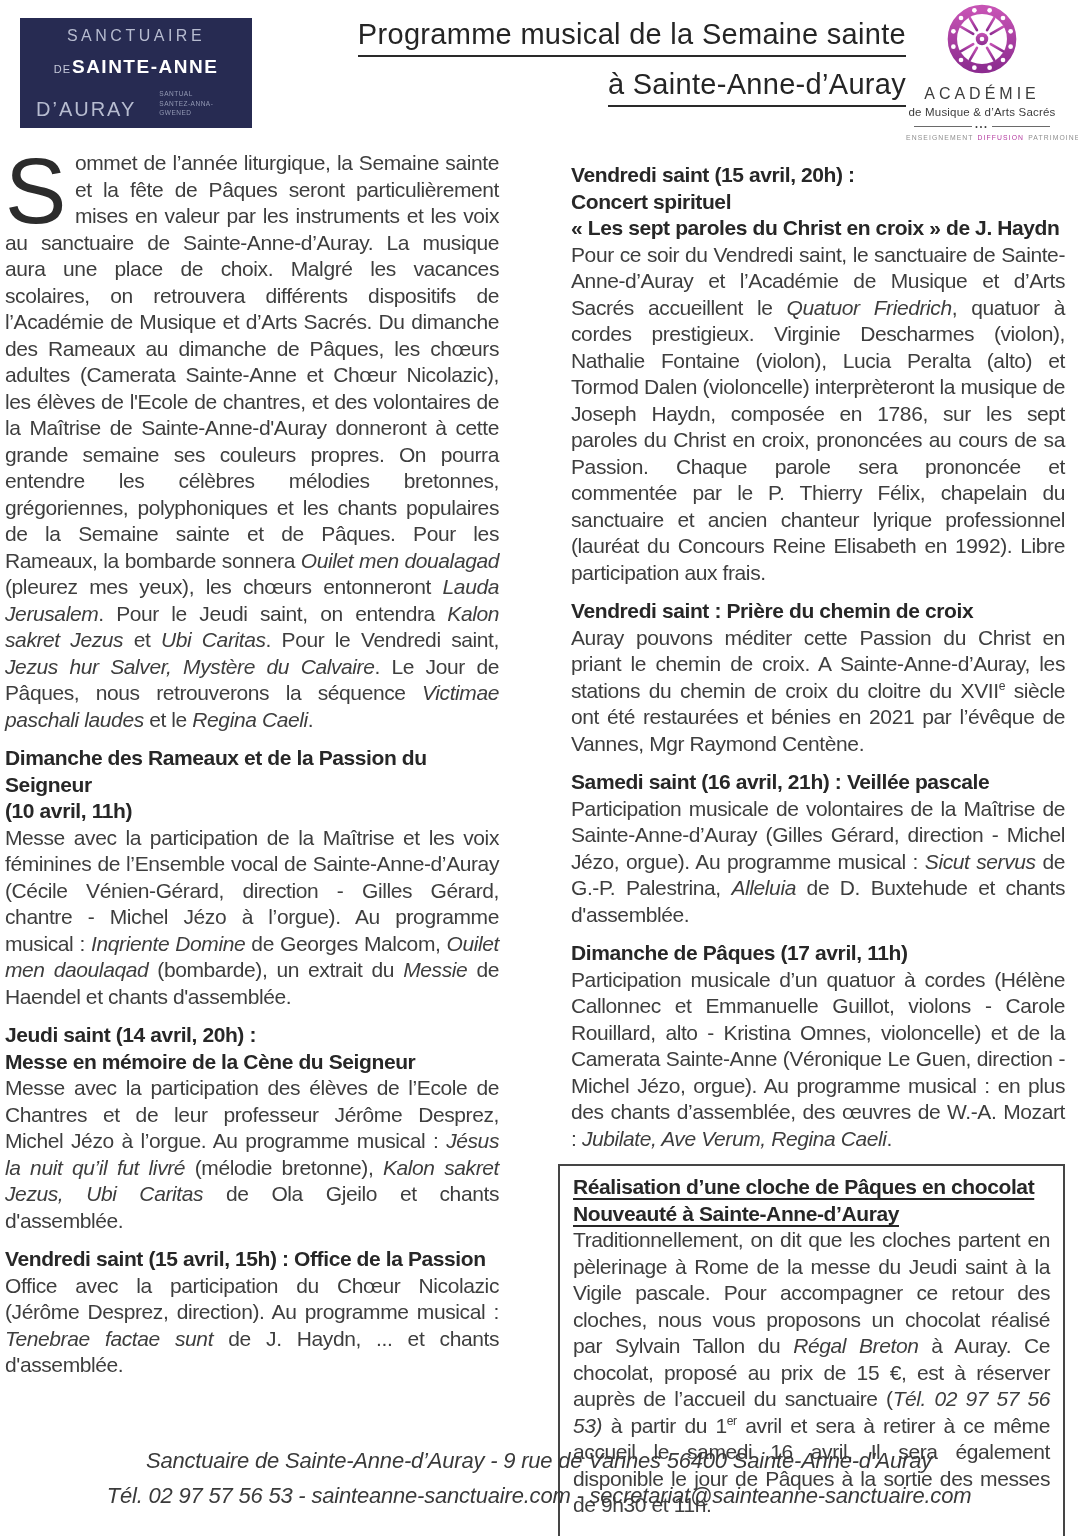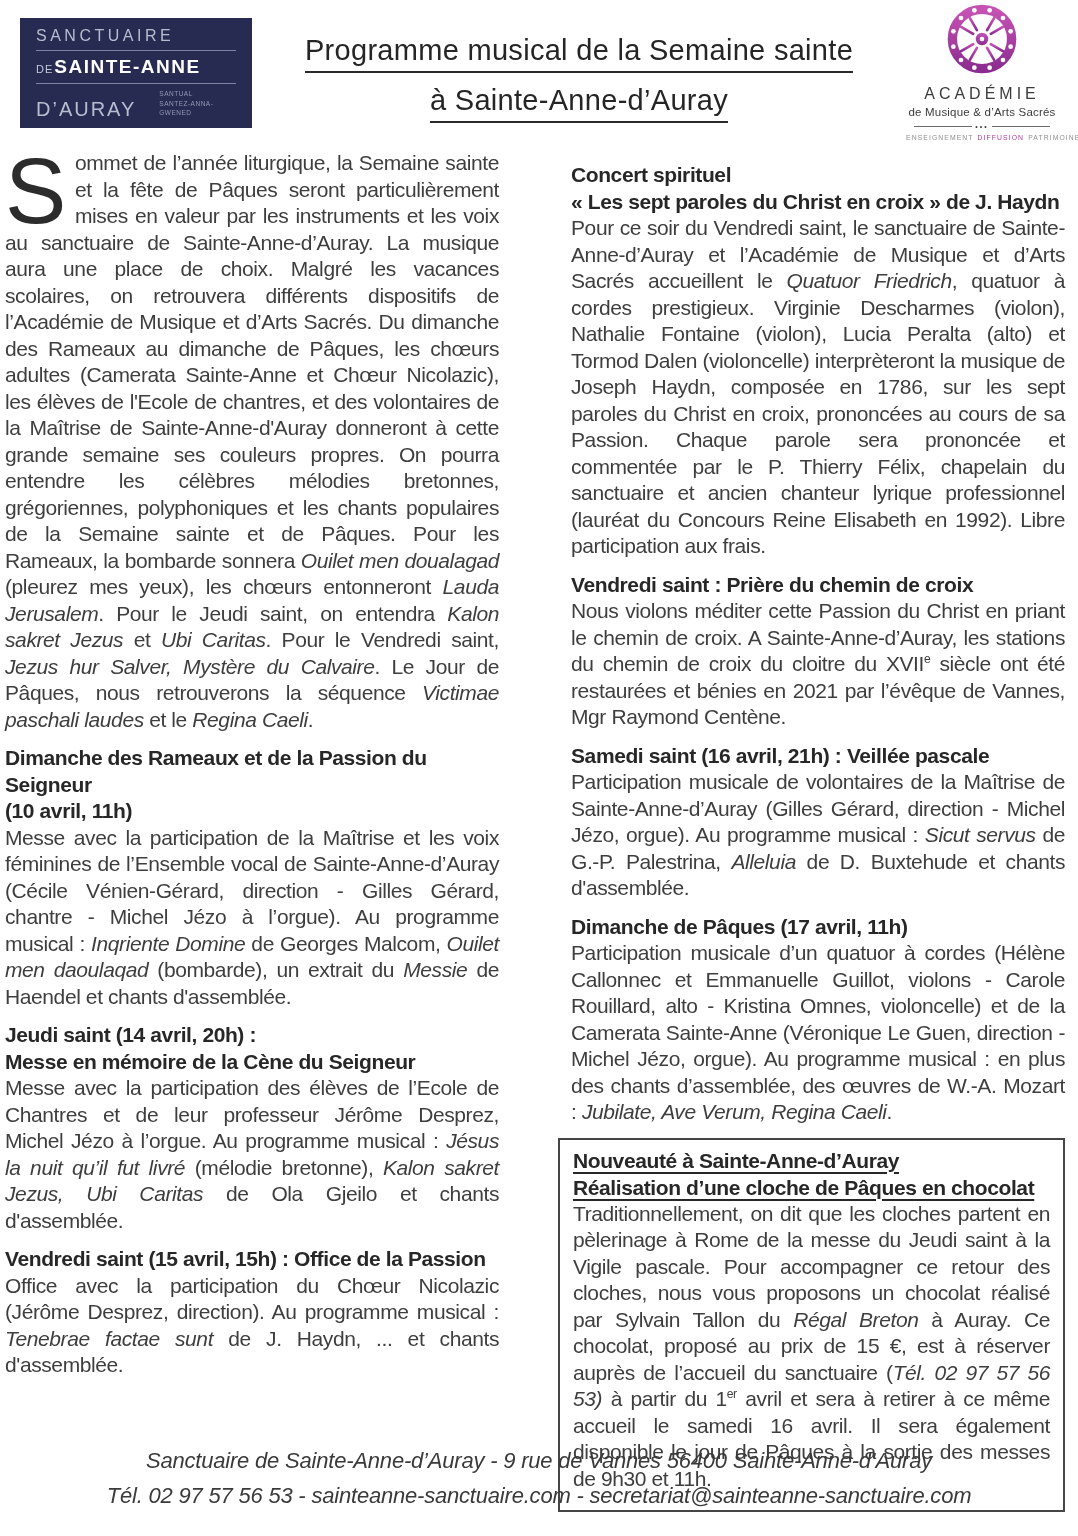--- a/index.html
+++ b/index.html
@@ -2,31 +2,31 @@
 <html><head>
 <meta charset="utf-8">
 <style>
   html,body { margin:0; padding:0; background:#ffffff; }
   body { width:1078px; height:1536px; font-family:"Liberation Sans", sans-serif; color:#3e3e3e; position:relative; overflow:hidden; }
 
   
   .header { display:flex; align-items:flex-start; height:148px; padding:0 20px; box-sizing:border-box; }
 
   .logo-sanctuaire { width:232px; height:110px; margin-top:18px; background:#272b52; box-sizing:border-box;
-                     padding:12px 16px 10px; display:flex; flex-direction:column; justify-content:center; flex:none; }
+                     padding:12px 16px 10px; display:flex; flex-direction:column; justify-content:center; flex:none;align-items:center; }
   .ls-top  { color:#b7bcd0; font-size:16px; letter-spacing:3.5px; font-weight:300; }
   .ls-rule { border-top:1px solid #7d84a4; margin:5px 0; }
   .ls-mid  { color:#ffffff; display:flex; align-items:baseline; gap:1px; }
   .ls-de   { font-size:11px; color:#c6cada; letter-spacing:1px; }
   .ls-name { font-size:19px; font-weight:700; letter-spacing:1.5px; }
   .ls-bot  { display:flex; align-items:flex-end; gap:23px; }
   .ls-city { font-size:20px; color:#b7bcd0; letter-spacing:2px; font-weight:300; }
   .ls-sub  { font-size:6.5px; color:#9399b4; line-height:1.45; letter-spacing:0.5px; padding-bottom:3px; }
 
-  .title-wrap { flex:1; text-align:center; padding-top:34px; }
+  .title-wrap { flex:1; text-align:right; padding-top:18px; }
   .title-line { margin-bottom:17px; }
   .title-line span { font-size:29px; color:#252525; letter-spacing:0.3px;
                      border-bottom:2px solid #2a2a2a; padding-bottom:5px; }
 
   .logo-academie { width:152px; flex:none; text-align:center; padding-top:0; }
   .acad-name { font-size:16px; letter-spacing:4px; color:#3b3b3b; margin-top:3px; }
   .acad-sub  { font-size:11.5px; color:#3b3b3b; margin-top:3px; letter-spacing:0.2px; }
   .acad-sep  { display:flex; align-items:center; margin:5px 8px 4px; color:#5a5a5a; }
   .acad-sep::before, .acad-sep::after { content:""; flex:1; border-top:1px solid #6a6a6a; }
   .acad-dots { font-size:7px; letter-spacing:2px; padding:0 3px; color:#3b3b3b; }
@@ -143,39 +143,40 @@
         <div class="h-line">Messe en mémoire de la Cène du Seigneur</div>
       </h2>
       <p class="para"><span>Messe avec la participation des élèves de l’Ecole de Chantres et de leur professeur Jérôme Desprez, Michel Jézo à l’orgue. Au programme musical : </span><span class="it">Jésus la nuit qu’il fut livré</span><span> (mélodie bretonne), </span><span class="it">Kalon sakret Jezus, Ubi Caritas</span><span> de Ola Gjeilo et chants d'assemblée.</span></p>
       <h2 class="section-h">
         <div class="h-line">Vendredi saint (15 avril, 15h) : Office de la Passion</div>
       </h2>
       <p class="para"><span>Office avec la participation du Chœur Nicolazic (Jérôme Desprez, direction). Au programme musical : </span><span class="it">Tenebrae factae sunt</span><span> de J. Haydn, ... et chants d'assemblée.</span></p>
     </div>
   <div class="col">
       <h2 class="section-h">
+        <div class="h-line">Vendredi saint (15 avril, 20h) :</div>
         <div class="h-line">Concert spirituel</div>
         <div class="h-line">« Les sept paroles du Christ en croix » de J. Haydn</div>
       </h2>
       <p class="para"><span>Pour ce soir du Vendredi saint, le sanctuaire de Sainte-Anne-d’Auray et l’Académie de Musique et d’Arts Sacrés accueillent le </span><span class="it">Quatuor Friedrich</span><span>, quatuor à cordes prestigieux. Virginie Descharmes (violon), Nathalie Fontaine (violon), Lucia Peralta (alto) et Tormod Dalen (violoncelle) interprèteront la musique de Joseph Haydn, composée en 1786, sur les sept paroles du Christ en croix, prononcées au cours de sa Passion. Chaque parole sera prononcée et commentée par le P. Thierry Félix, chapelain du sanctuaire et ancien chanteur lyrique professionnel (lauréat du Concours Reine Elisabeth en 1992). Libre participation aux frais.</span></p>
       <h2 class="section-h">
         <div class="h-line">Vendredi saint : Prière du chemin de croix</div>
       </h2>
-      <p class="para"><span>Nous violons méditer cette Passion du Christ en priant le chemin de croix. A Sainte-Anne-d’Auray, les stations du chemin de croix du cloitre du XVII</span><sup>e</sup><span> siècle ont été restaurées et bénies en 2021 par l’évêque de Vannes, Mgr Raymond Centène.</span></p>
+      <p class="para"><span>Auray pouvons méditer cette Passion du Christ en priant le chemin de croix. A Sainte-Anne-d’Auray, les stations du chemin de croix du cloitre du XVII</span><sup>e</sup><span> siècle ont été restaurées et bénies en 2021 par l’évêque de Vannes, Mgr Raymond Centène.</span></p>
       <h2 class="section-h">
         <div class="h-line">Samedi saint (16 avril, 21h) : Veillée pascale</div>
       </h2>
       <p class="para"><span>Participation musicale de volontaires de la Maîtrise de Sainte-Anne-d’Auray (Gilles Gérard, direction - Michel Jézo, orgue). Au programme musical : </span><span class="it">Sicut servus</span><span> de G.-P. Palestrina, </span><span class="it">Alleluia</span><span> de D. Buxtehude et chants d'assemblée.</span></p>
       <h2 class="section-h">
         <div class="h-line">Dimanche de Pâques (17 avril, 11h)</div>
       </h2>
       <p class="para"><span>Participation musicale d’un quatuor à cordes (Hélène Callonnec et Emmanuelle Guillot, violons - Carole Rouillard, alto - Kristina Omnes, violoncelle) et de la Camerata Sainte-Anne (Véronique Le Guen, direction - Michel Jézo, orgue). Au programme musical : en plus des chants d’assemblée, des œuvres de W.-A. Mozart : </span><span class="it">Jubilate, Ave Verum, Regina Caeli</span><span>.</span></p>
       <div class="notice-box">
+        <h2 class="box-h">Réalisation d’une cloche de Pâques en chocolat</h2>
         <h2 class="box-h">Nouveauté à Sainte-Anne-d’Auray</h2>
-        <h2 class="box-h">Réalisation d’une cloche de Pâques en chocolat</h2>
         <p class="para"><span>Traditionnellement, on dit que les cloches partent en pèlerinage à Rome de la messe du Jeudi saint à la Vigile pascale. Pour accompagner ce retour des cloches, nous vous proposons un chocolat réalisé par Sylvain Tallon du </span><span class="it">Régal Breton</span><span> à Auray. Ce chocolat, proposé au prix de 15 €, est à réserver auprès de l’accueil du sanctuaire (</span><span class="it">Tél. 02 97 57 56 53)</span><span> à partir du 1</span><sup>er</sup><span> avril et sera à retirer à ce même accueil le samedi 16 avril. Il sera également disponible le jour de Pâques à la sortie des messes de 9h30 et 11h.</span></p>
       </div>
     </div>
 </div>
 
 <div class="footer">
   <div>Sanctuaire de Sainte-Anne-d’Auray - 9 rue de Vannes 56400 Sainte-Anne-d’Auray</div>
   <div>Tél. 02 97 57 56 53 - sainteanne-sanctuaire.com - secretariat@sainteanne-sanctuaire.com</div>
 </div>
 

